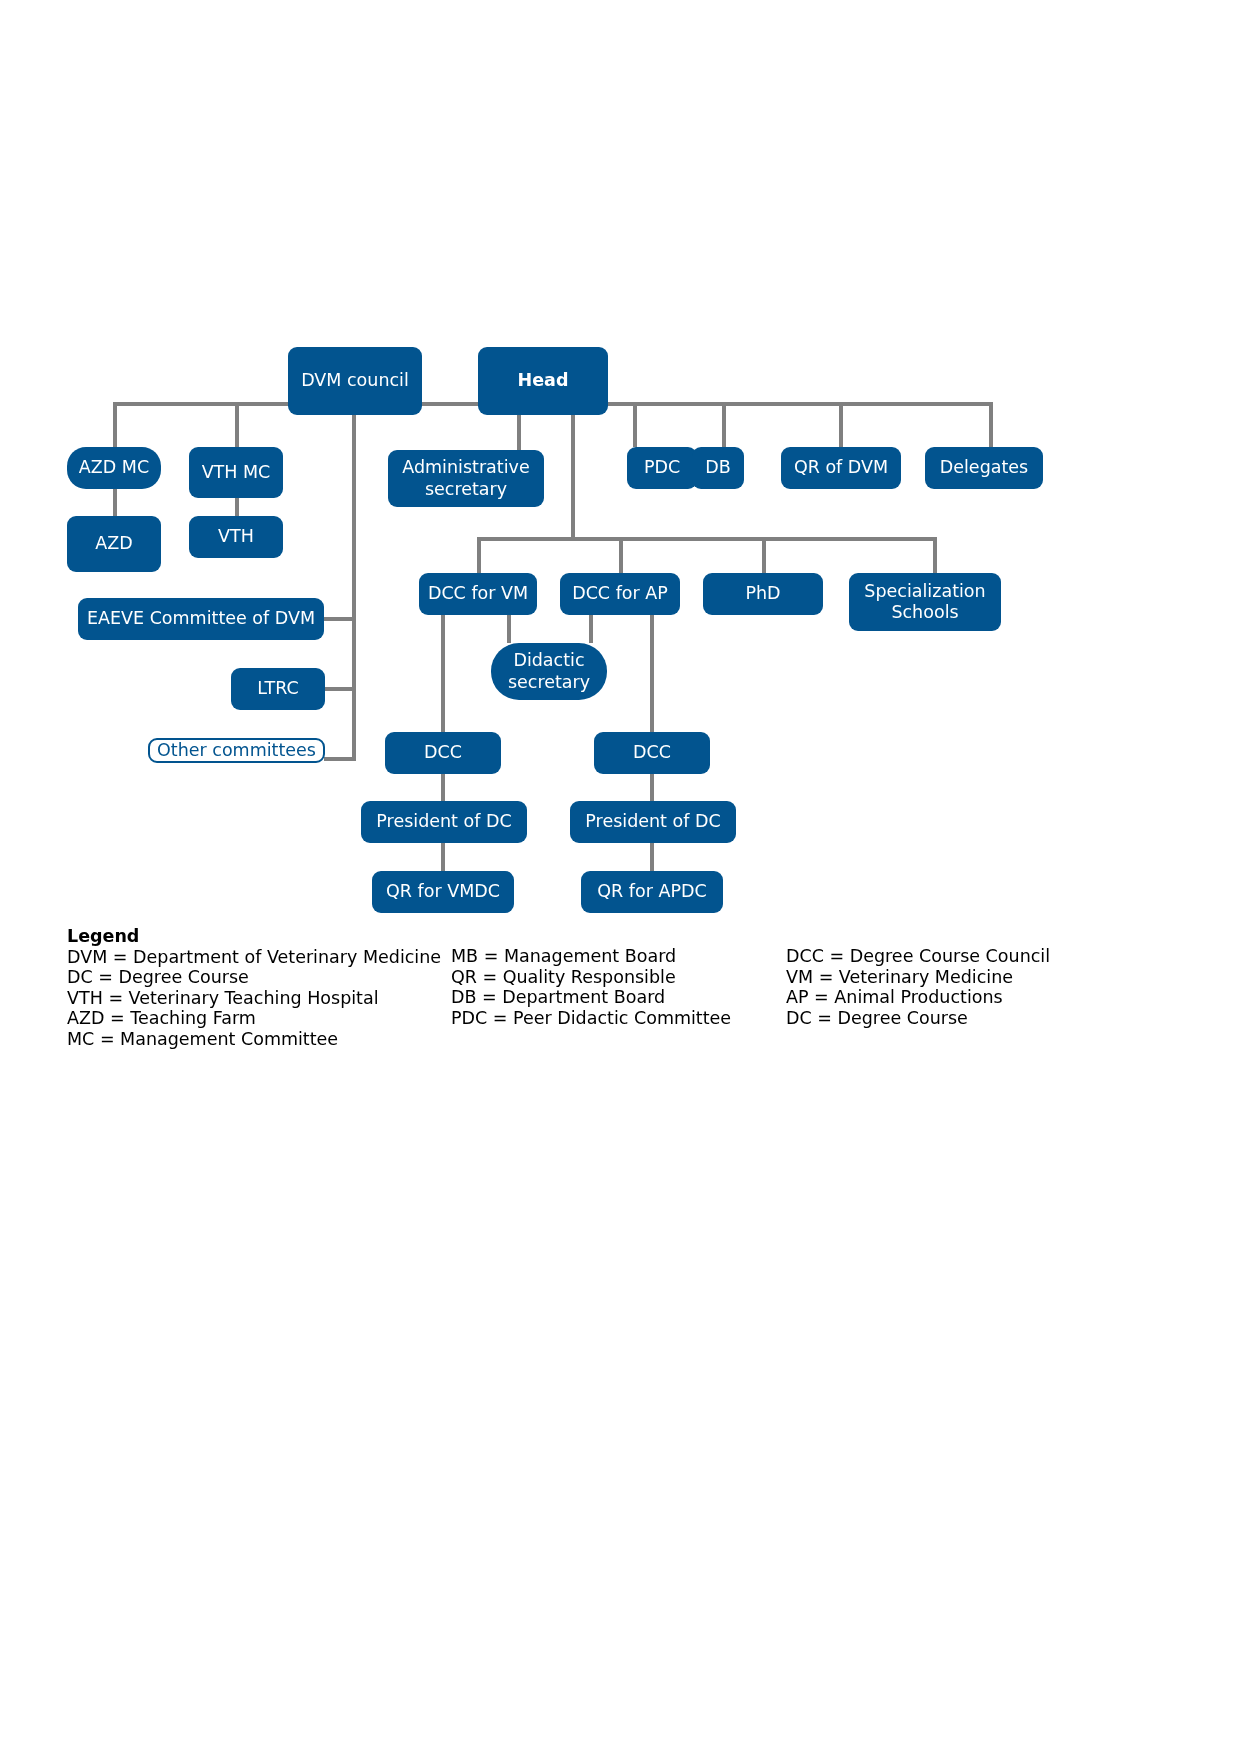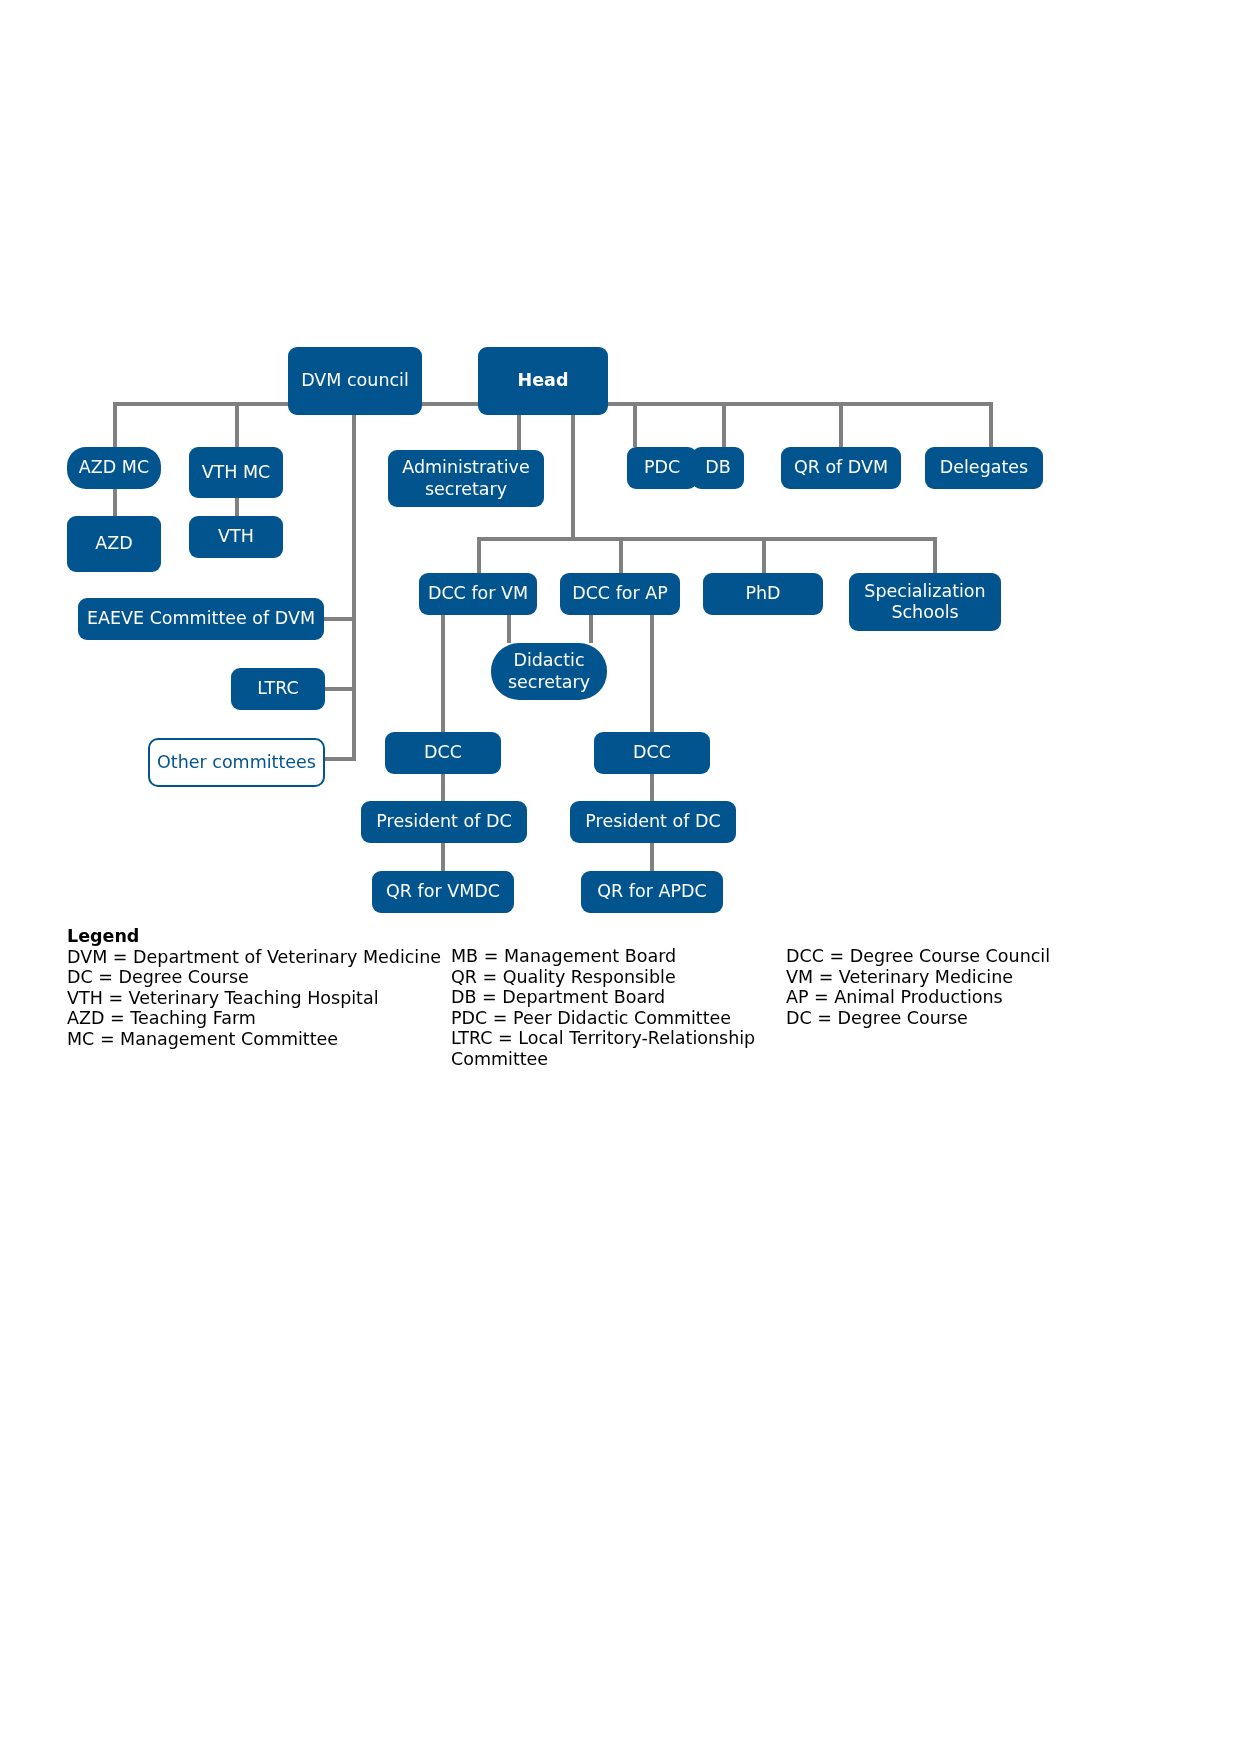--- a/index.html
+++ b/index.html
@@ -129,21 +129,21 @@
   <div class="node" style="left:692px; top:447px; width:52px; height:42px;">DB</div>
 
   <div class="node" style="left:781px; top:447px; width:120px; height:42px;">QR of DVM</div>
 
   <div class="node" style="left:925px; top:447px; width:118px; height:42px;">Delegates</div>
 
   <div class="node" style="left:78px; top:598px; width:246px; height:42px;">EAEVE Committee of DVM</div>
 
   <div class="node" style="left:231px; top:668px; width:94px; height:42px;">LTRC</div>
 
-  <div class="node outline" style="left:148px; top:738px; width:177px; height:49px;border-radius:10px;">Other committees</div>
+  <div class="node outline" style="left:148px; top:738px; width:177px; height:25px;">Other committees</div>
 
   <div class="node" style="left:419px; top:573px; width:118px; height:42px;">DCC for VM</div>
 
   <div class="node" style="left:560px; top:573px; width:120px; height:42px;">DCC for AP</div>
 
   <div class="node" style="left:703px; top:573px; width:120px; height:42px;">PhD</div>
 
   <div class="node" style="left:849px; top:573px; width:152px; height:58px;">Specialization Schools</div>
 
   <div class="node" style="left:491px; top:643px; width:116px; height:57px;border-radius:28px;">Didactic secretary</div>
@@ -167,21 +167,20 @@
     <div class="legend-line">VTH = Veterinary Teaching Hospital</div>
     <div class="legend-line">AZD = Teaching Farm</div>
     <div class="legend-line">MC = Management Committee</div>
   </div>
 
   <div class="legend legend-col" style="left:451px; top:946px; width:318px;">
     <div class="legend-line">MB = Management Board</div>
     <div class="legend-line">QR = Quality Responsible</div>
     <div class="legend-line">DB = Department Board</div>
     <div class="legend-line">PDC = Peer Didactic Committee</div>
-    <div class="legend-line">LTRC = Local Territory-Relationship Committee</div>
   </div>
 
   <div class="legend legend-col" style="left:786px; top:946px; width:300px;">
     <div class="legend-line">DCC = Degree Course Council</div>
     <div class="legend-line">VM = Veterinary Medicine</div>
     <div class="legend-line">AP = Animal Productions</div>
     <div class="legend-line">DC = Degree Course</div>
   </div>
 
 </div>

